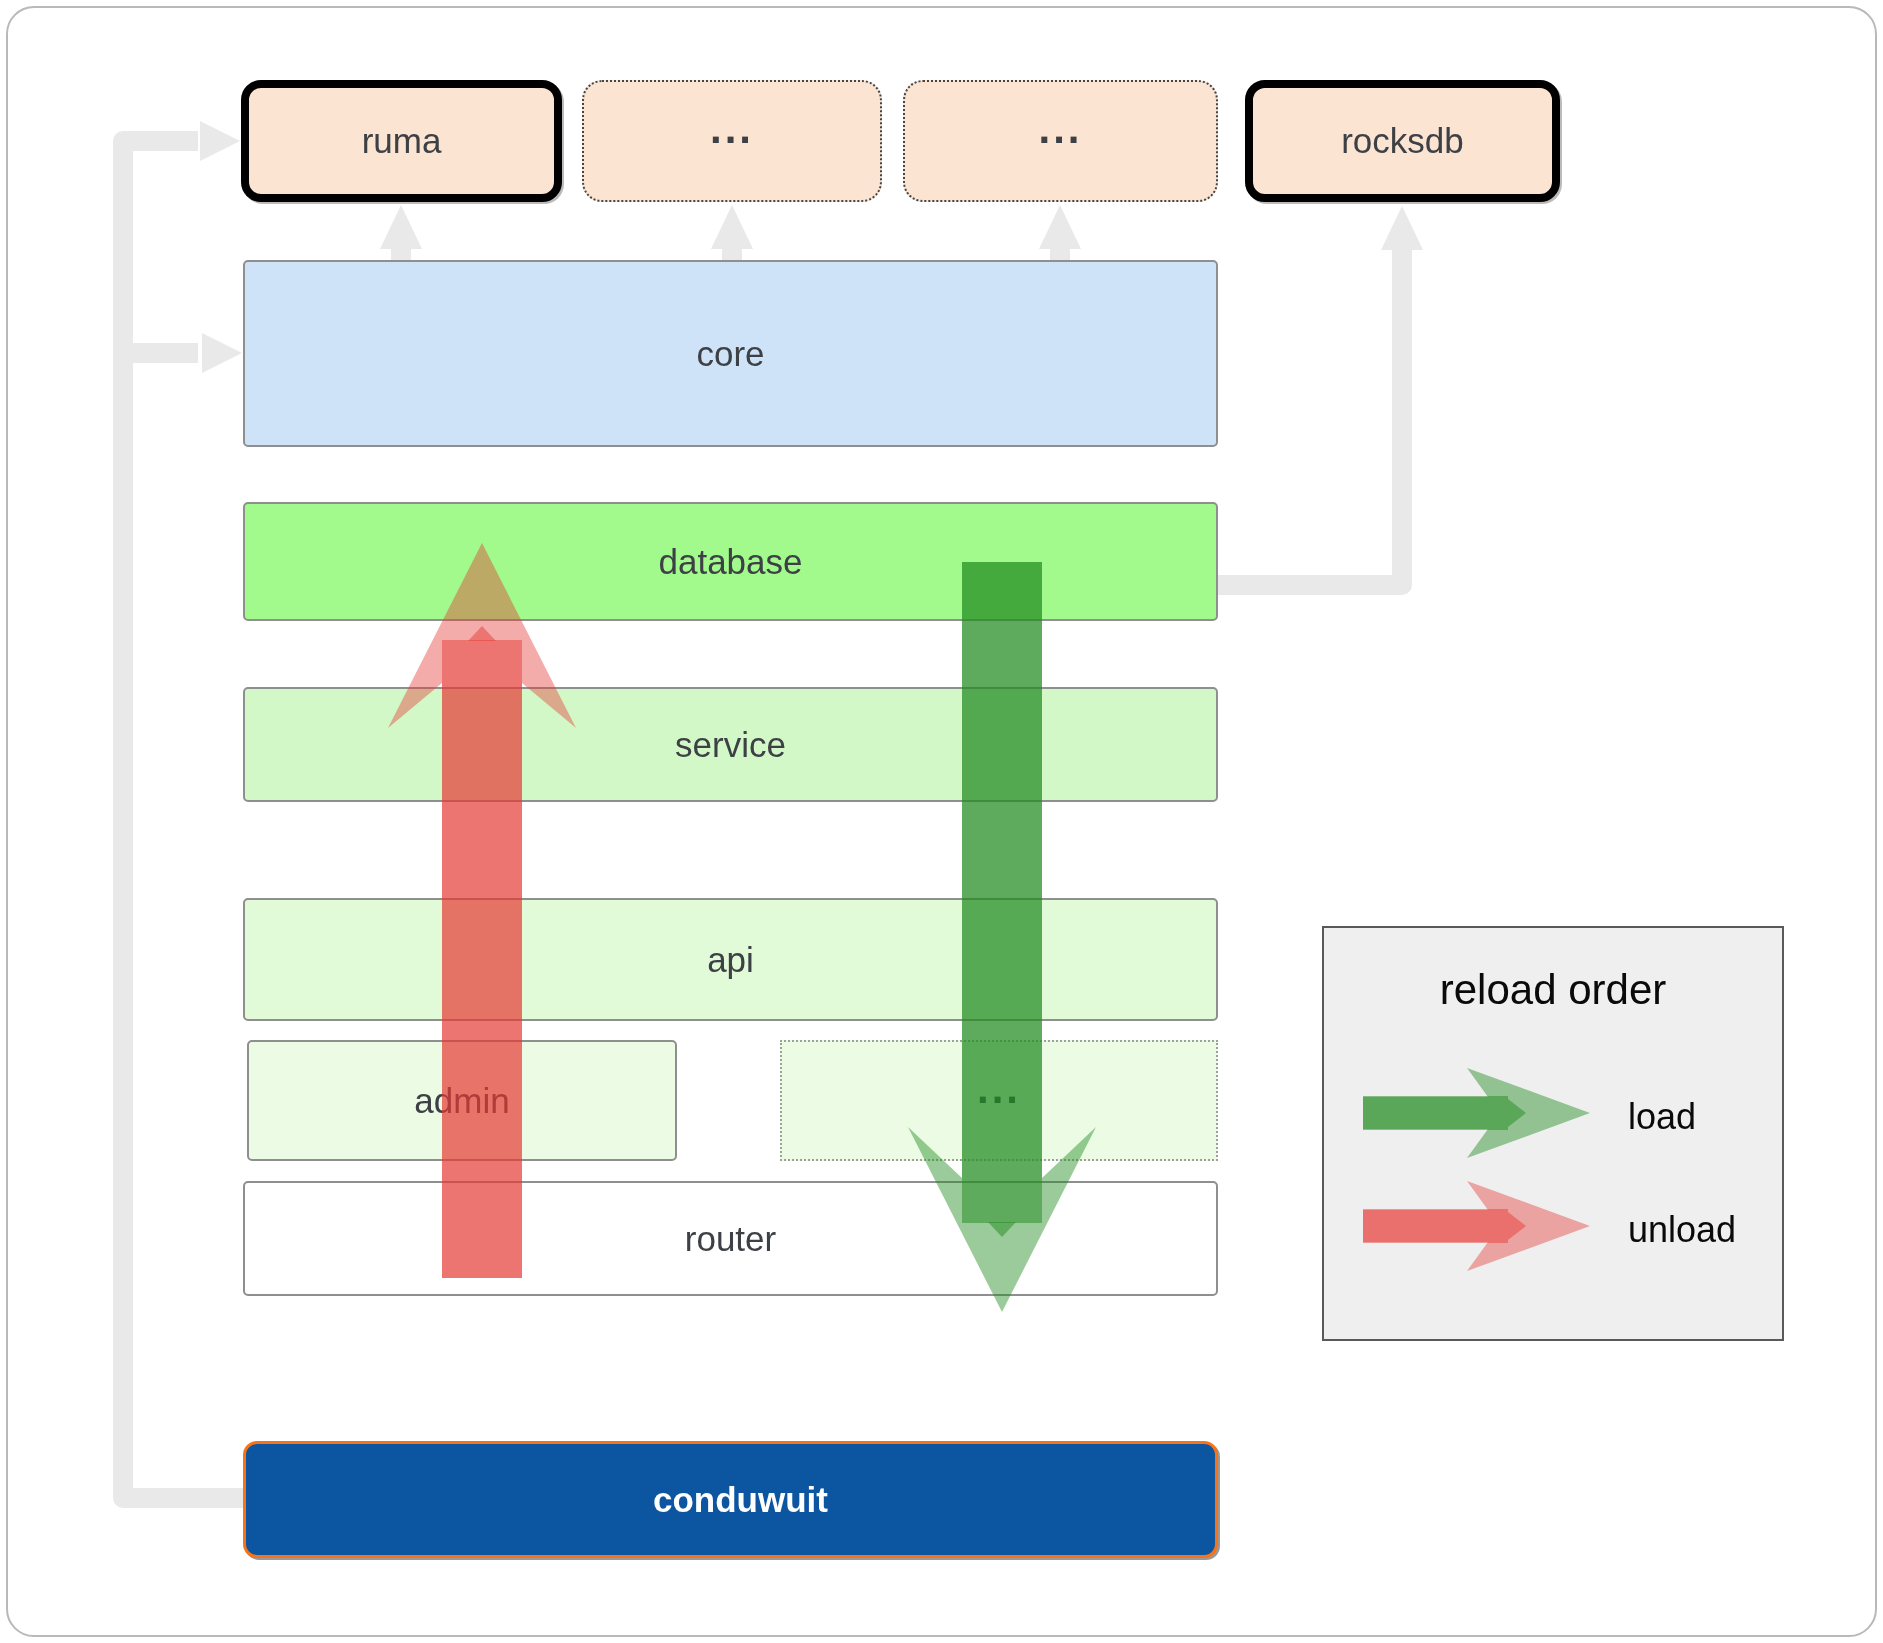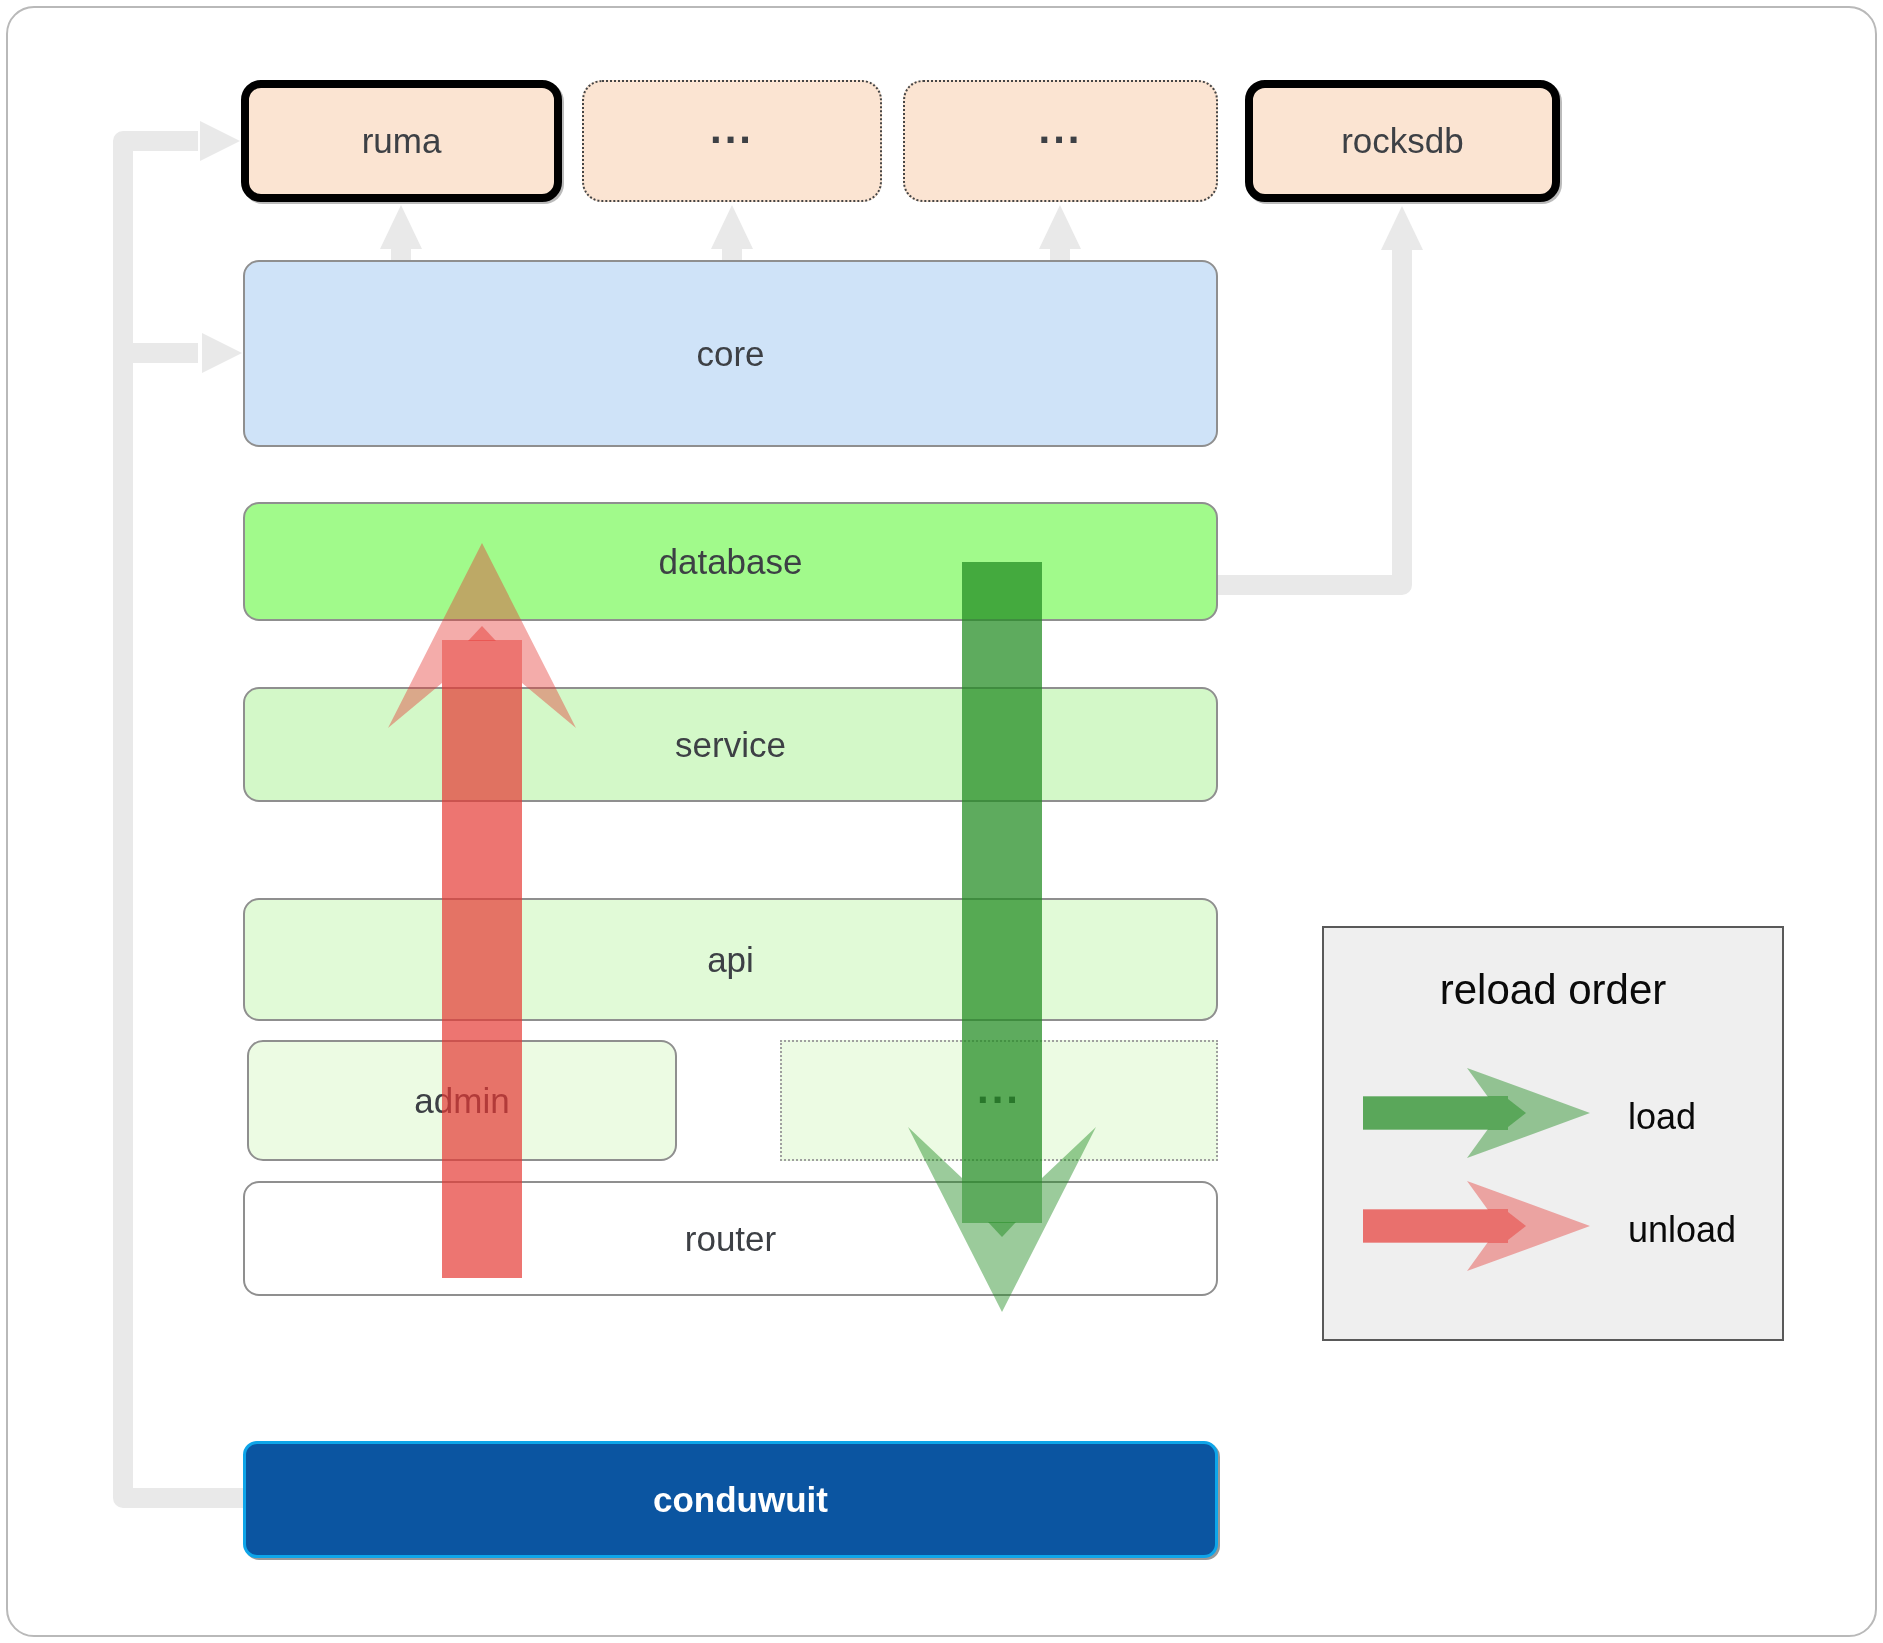--- a/index.html
+++ b/index.html
@@ -16,31 +16,31 @@
 
   
   .dep{border-radius:20px;background:#fbe4d2;}
   .dep.solid{border:8px solid #000000;box-shadow:2px 2px 0 rgba(60,60,60,0.35);}
   .dep.dotted{border:2px dotted #454545;}
   .box-ruma   {left:241px;top:80px;width:321px;height:122px;}
   .box-deps1  {left:582px;top:80px;width:300px;height:122px;}
   .box-deps2  {left:903px;top:80px;width:315px;height:122px;}
   .box-rocksdb{left:1245px;top:80px;width:315px;height:122px;}
 
-  .stack{border:2px solid #8f8f8f;border-radius:16px;}
+  .stack{border:2px solid #8f8f8f;border-radius:5px;}
   .box-core    {left:243px;top:260px;width:975px;height:187px;background:#cfe3f8;}
   .box-database{left:243px;top:502px;width:975px;height:119px;background:#a1fa8b;}
   .box-service {left:243px;top:687px;width:975px;height:115px;background:#d3f8c8;}
   .box-api     {left:243px;top:898px;width:975px;height:123px;background:#e1fad7;}
   .box-admin   {left:247px;top:1040px;width:430px;height:121px;background:#ecfbe3;}
   .box-apimore {left:780px;top:1040px;width:438px;height:121px;background:#ecfbe3;
                 border:2px dotted #9f9f9f;}
   .box-router  {left:243px;top:1181px;width:975px;height:115px;background:#ffffff;}
   .box-conduwuit{left:243px;top:1441px;width:975px;height:117px;background:#0b55a1;
-                 border:3px solid #0ea5e9;border-radius:14px;color:#ffffff;font-weight:bold;
+                 border:3px solid #f97316;border-radius:14px;color:#ffffff;font-weight:bold;
                  box-shadow:2px 2px 0 rgba(0,0,0,0.4);padding-left:20px;}
 
   .dots{font-weight:bold;font-size:42px;letter-spacing:3px;transform:translateY(-12px);}
 
   
   .legend{position:absolute;left:1322px;top:926px;width:462px;height:415px;z-index:3;
           background:#efefef;border:2px solid #595959;box-sizing:border-box;}
   .legend-title{position:absolute;left:0;top:38px;width:100%;text-align:center;
                 font-size:42px;color:#0a0a0a;}
   .legend-label{position:absolute;font-size:36px;color:#0a0a0a;}

